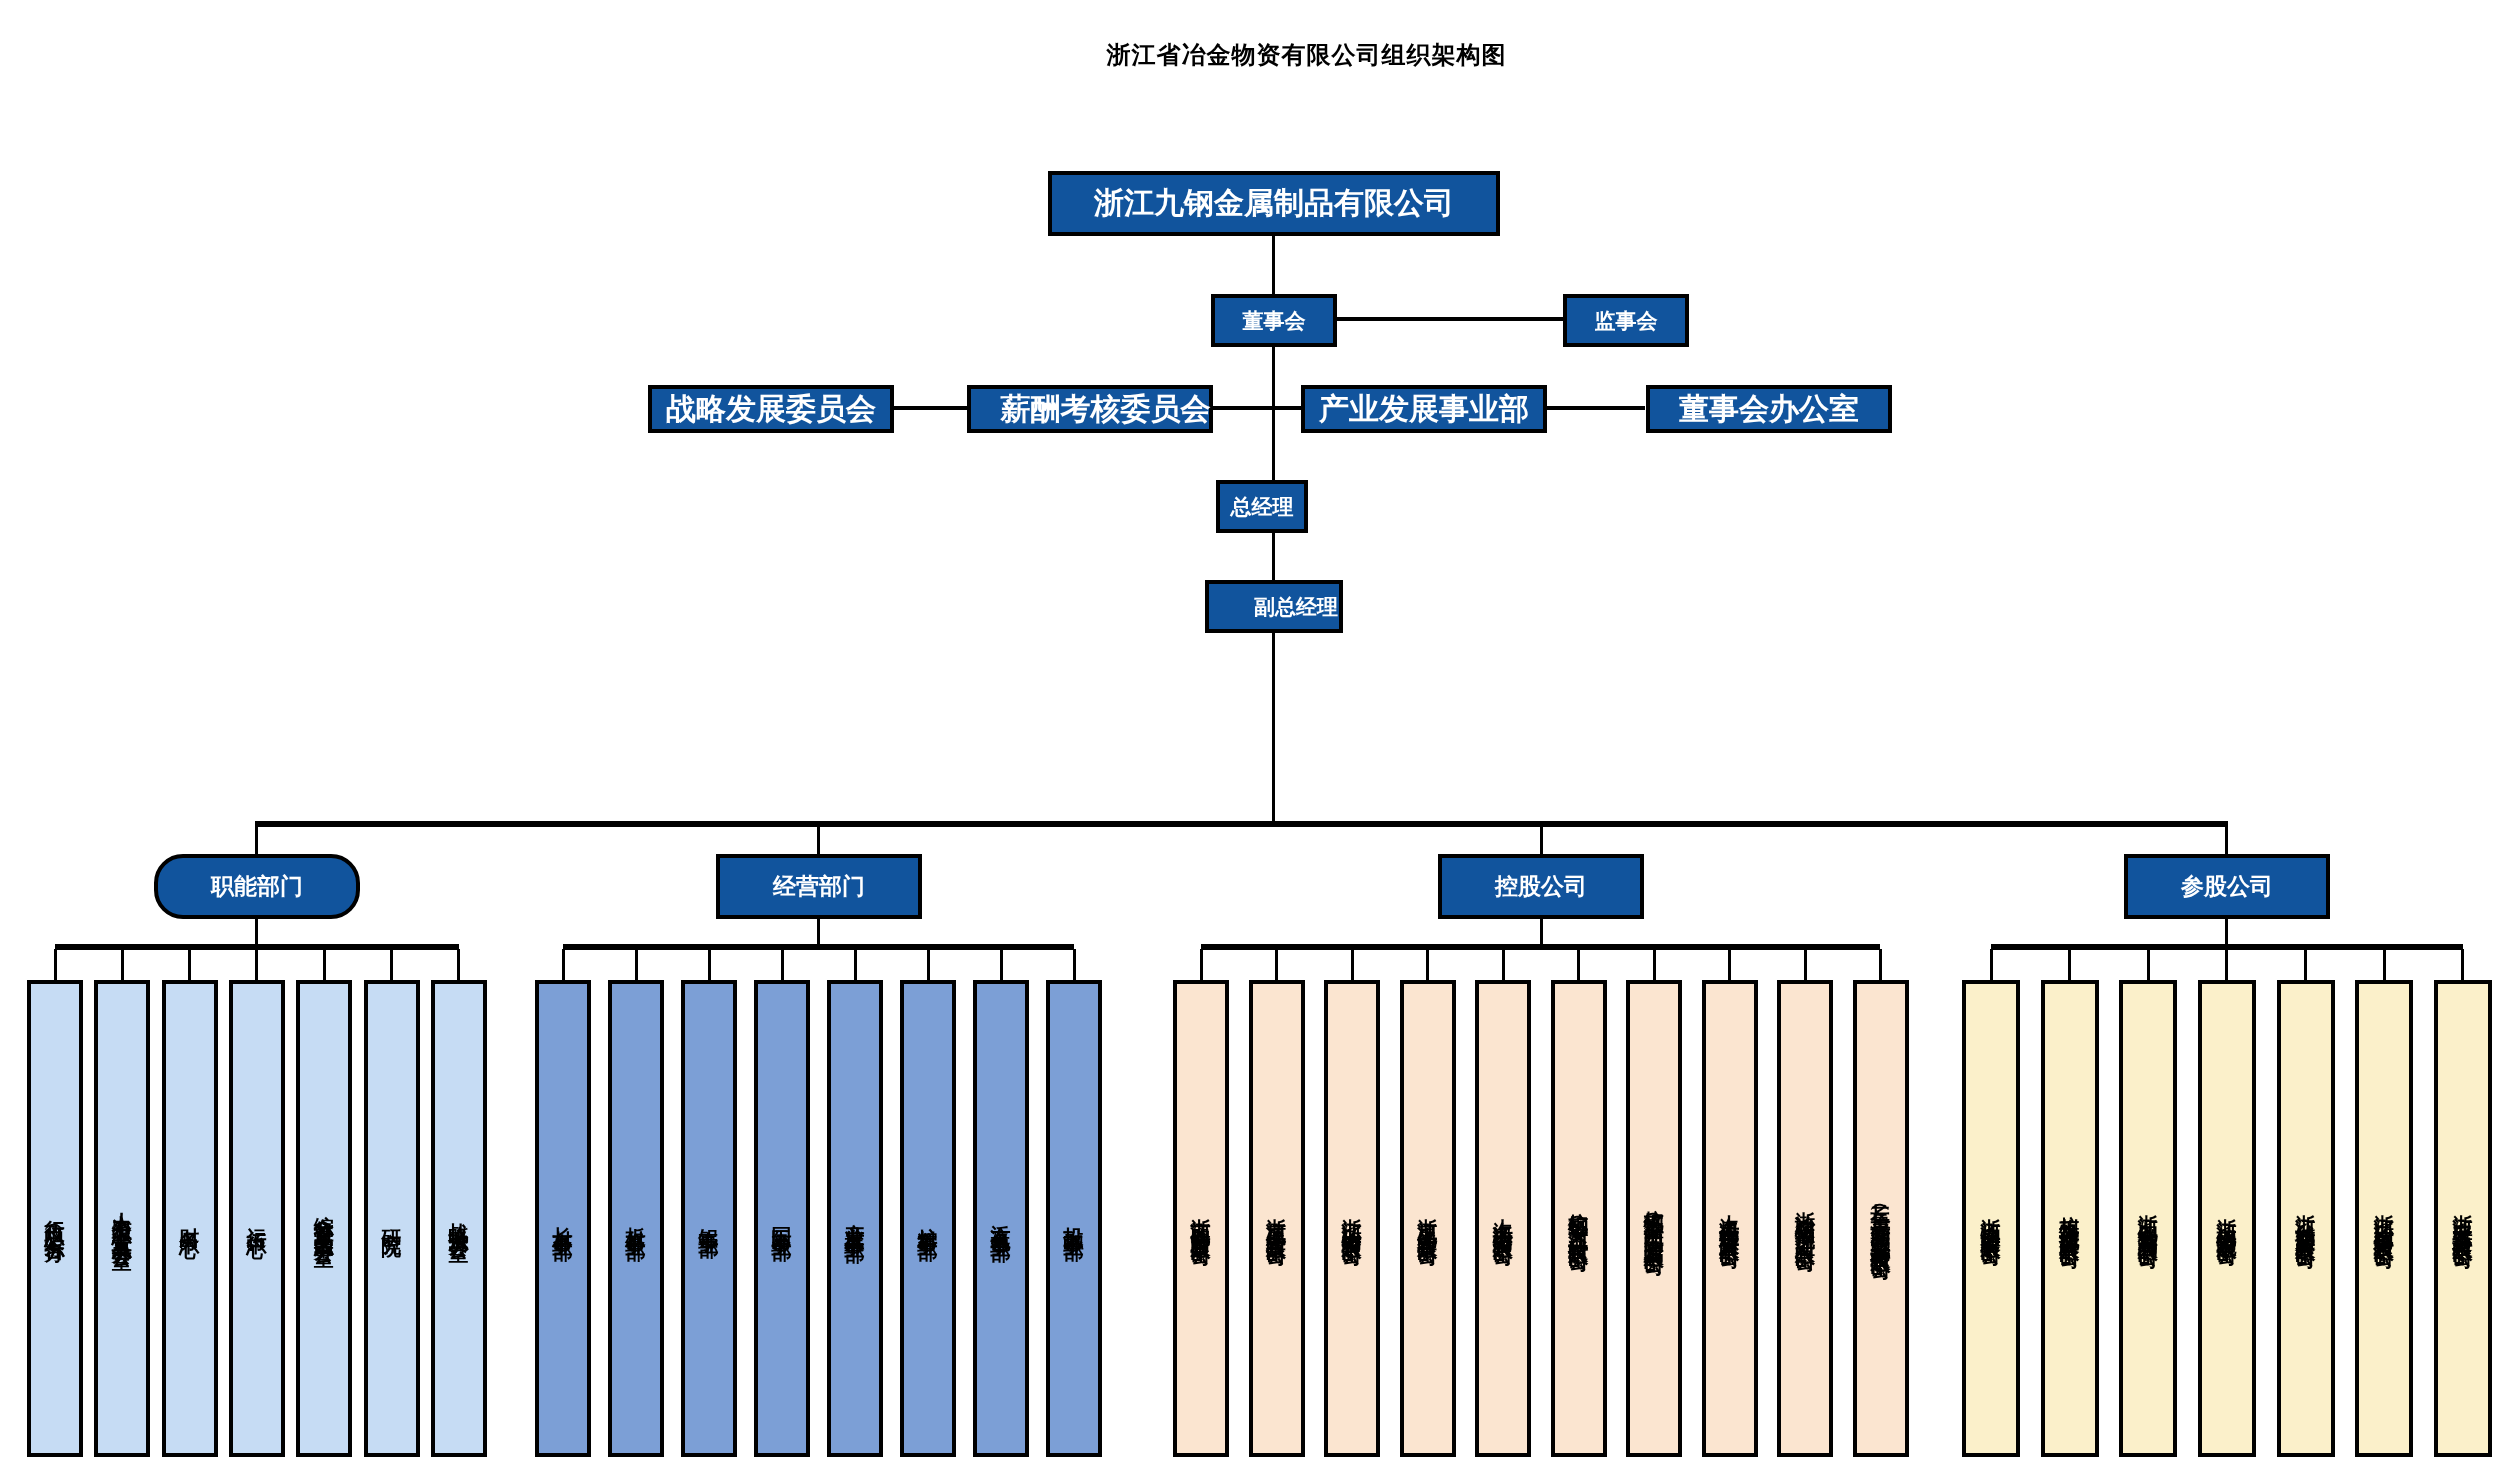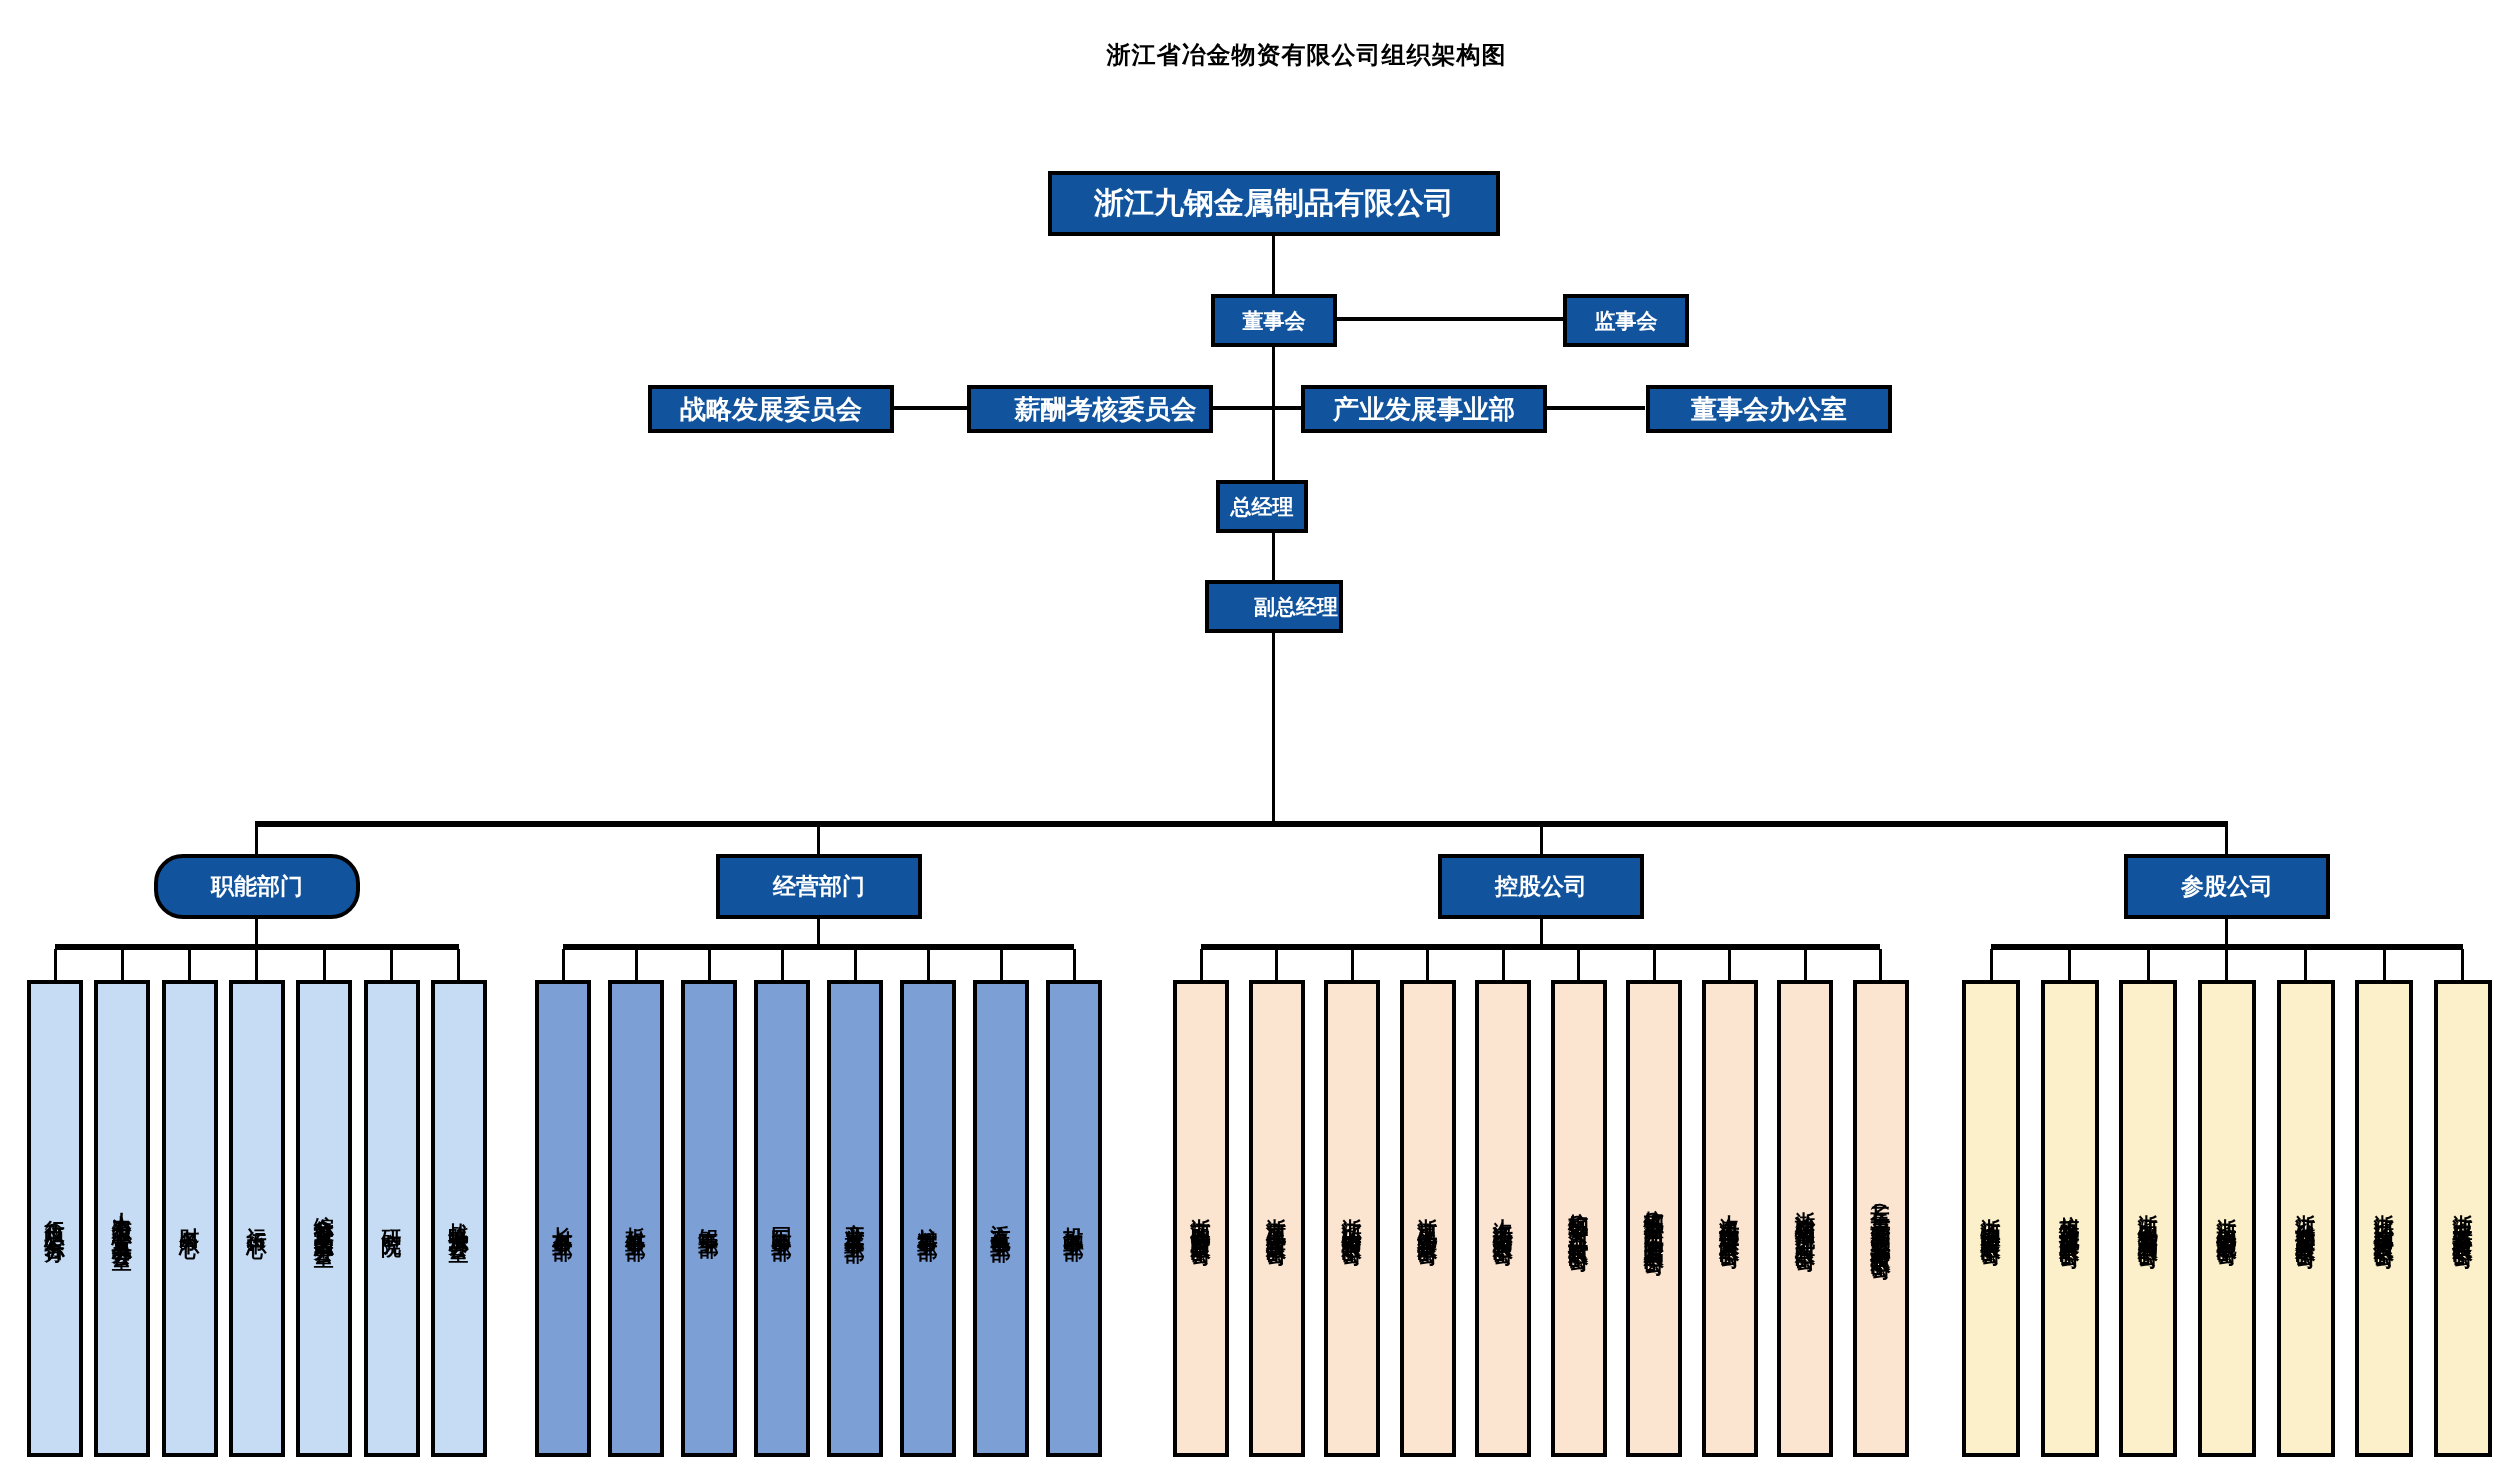--- a/index.html
+++ b/index.html
@@ -27,21 +27,21 @@
   }
   .box{
     position:absolute;box-sizing:border-box;
     background:var(--box-blue);border:4px solid var(--line);
     color:var(--text-light);font-weight:bold;
     display:flex;align-items:center;justify-content:center;
     white-space:nowrap;z-index:2;
   }
   .bigbox{font-size:30px;}
   .smallbox{font-size:21px;}
-  .committee{font-size:26px;}
+  .committee{font-size:30px;}
   .header{font-size:23px;}
   .hline,.vline{position:absolute;background:var(--line);z-index:0;}
   .grp{
     position:absolute;top:980px;height:477px;
     display:flex;justify-content:space-between;z-index:1;
   }
   .col{
     position:relative;box-sizing:border-box;height:477px;
     border:4px solid var(--line);
     display:flex;align-items:center;justify-content:center;

